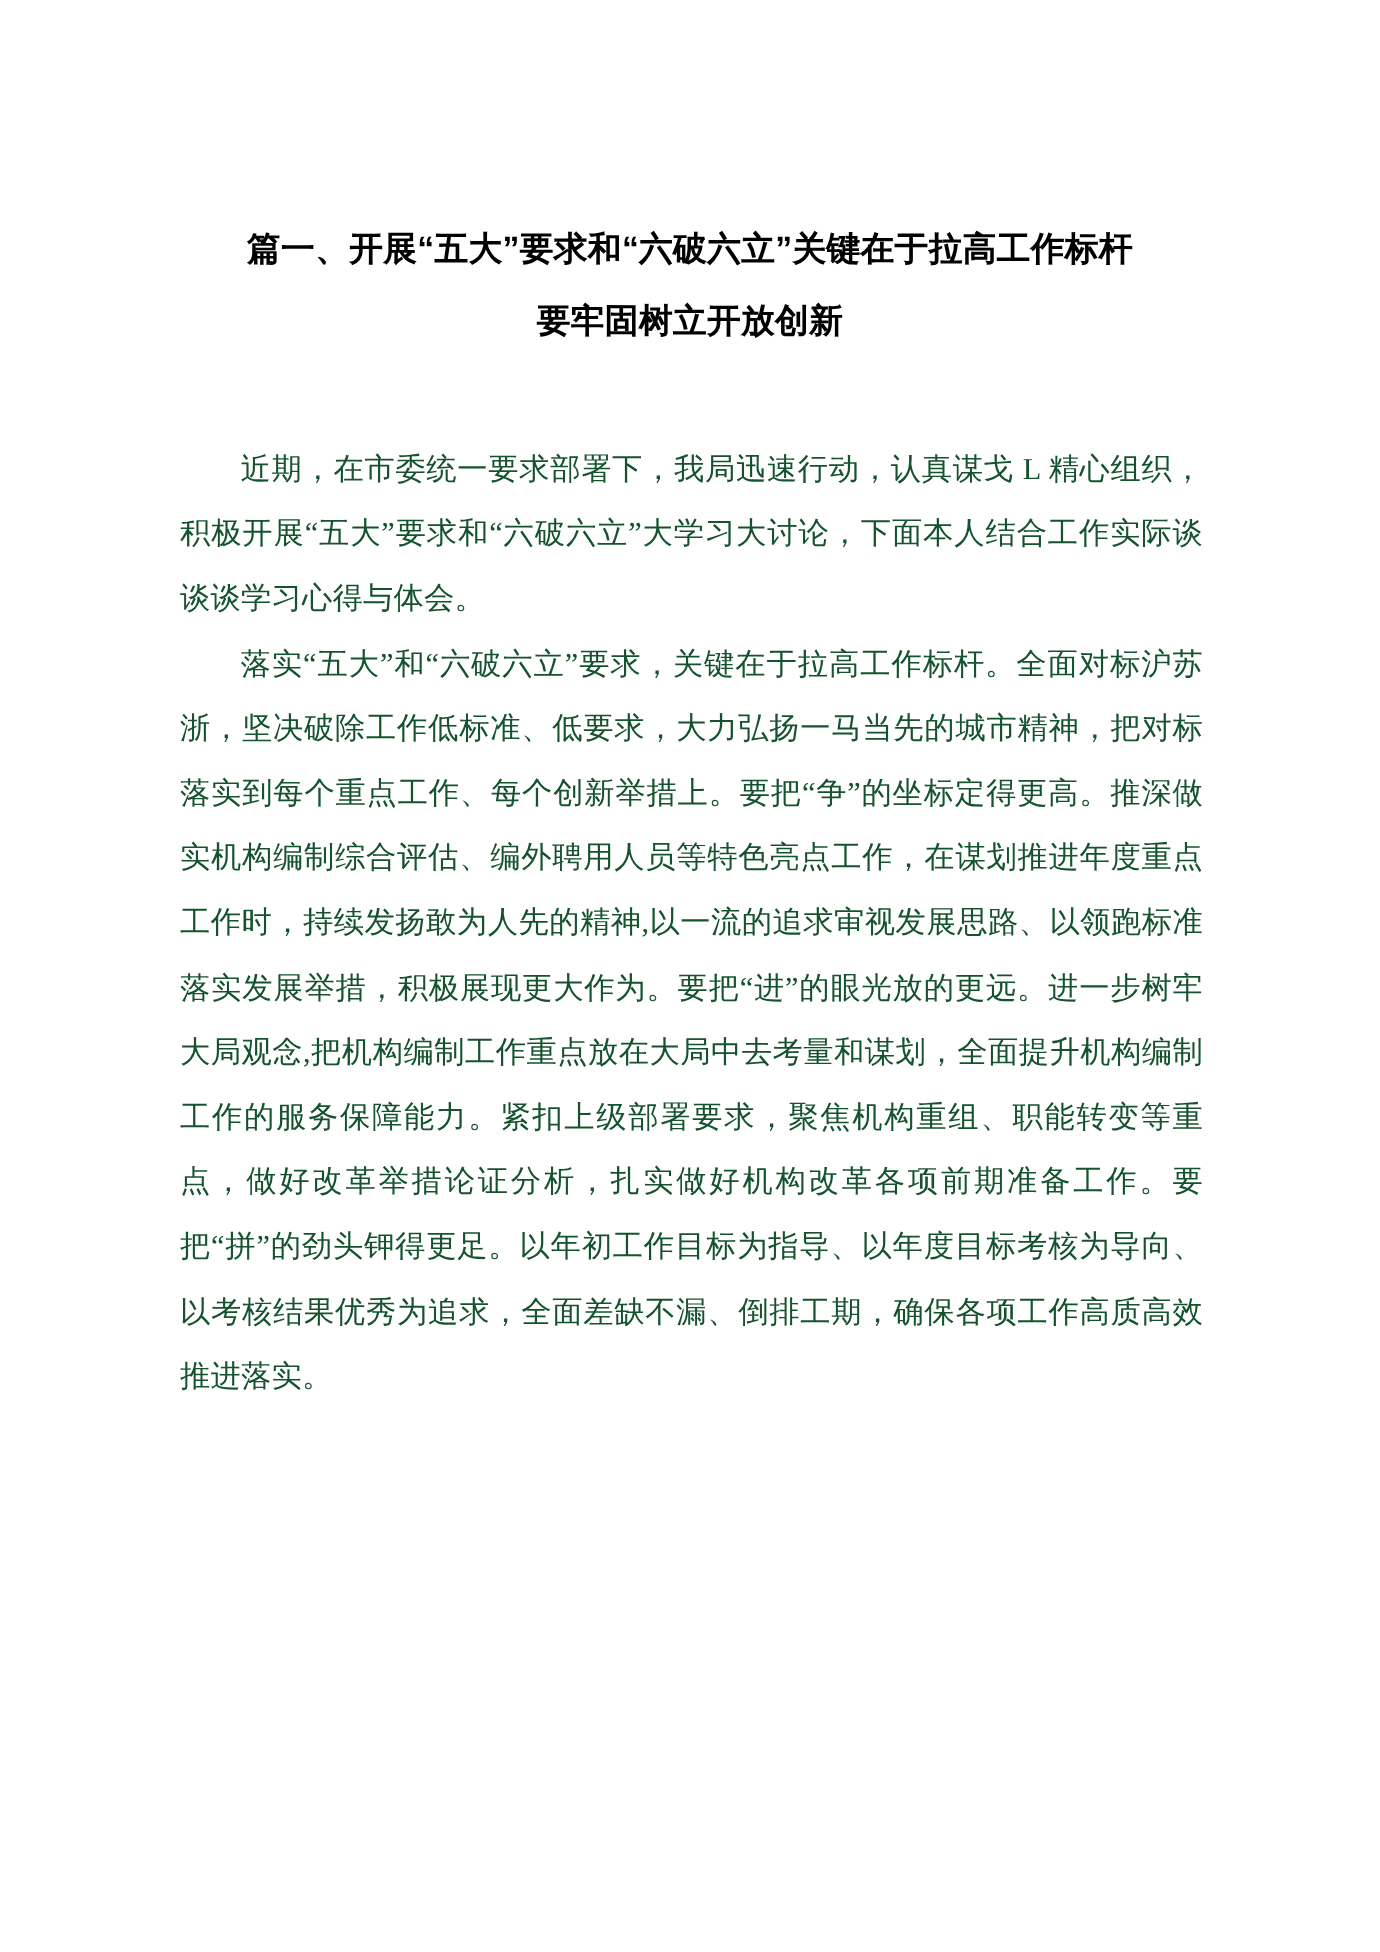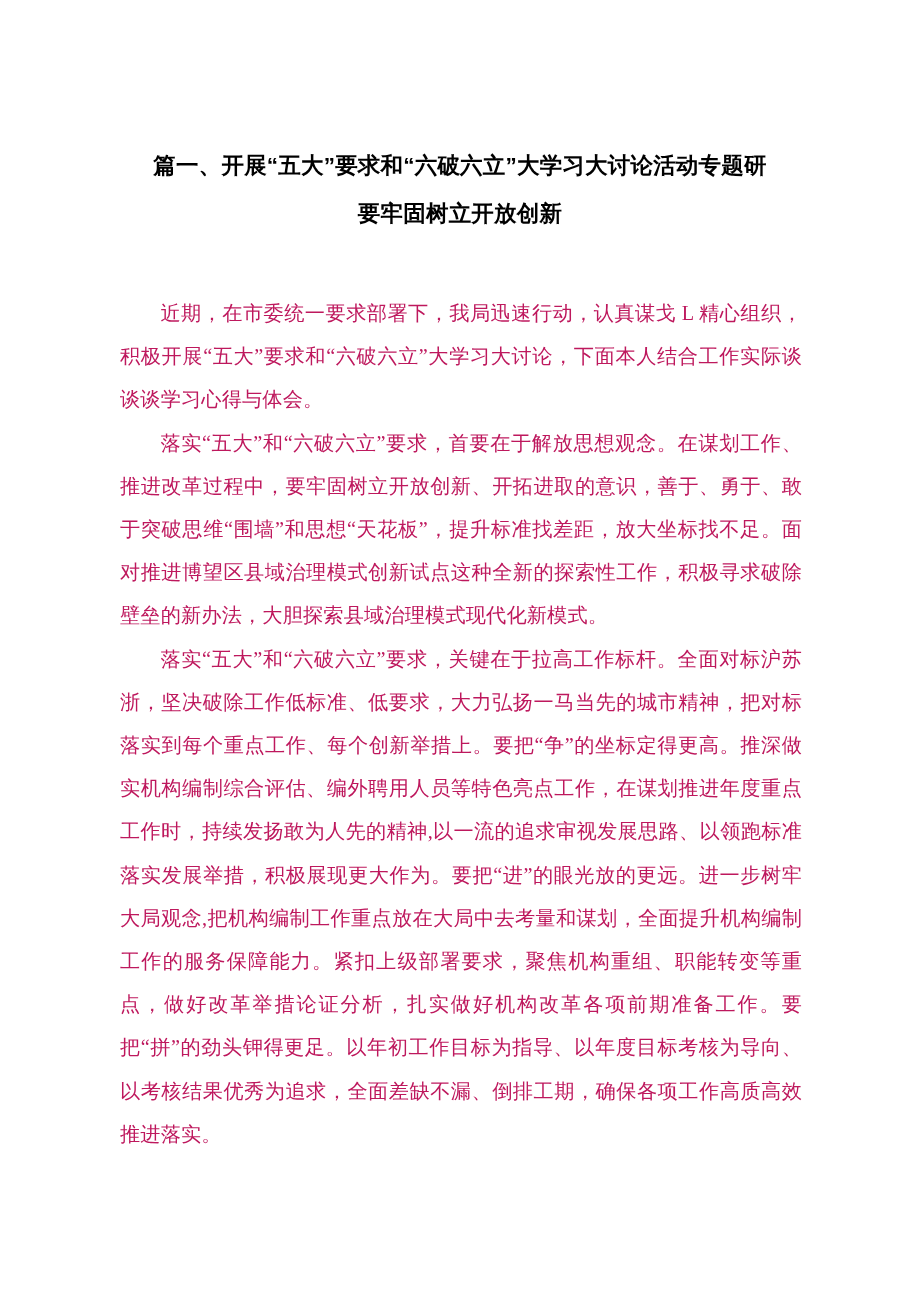--- a/index.html
+++ b/index.html
@@ -32,38 +32,37 @@
   .body-block {
     position: absolute;
     left: 120px;
     top: 292px;
     width: 682px;
   }
   .para {
     font-family: "Liberation Serif", "DejaVu Serif", serif;
     font-size: 20.2px;
     line-height: 43.2px;
-    color: #be185d;
+    color: #14532d;
     text-align: justify;
     text-justify: inter-character;
     text-indent: 2em;
     margin: 0 0 0 0;
     letter-spacing: 0.15px;
     word-break: break-all;
   }
 </style>
 </head>
 <body>
 
 <div class="page">
 
   <div class="doc-title">
-    <div>篇一、开展“五大”要求和“六破六立”大学习大讨论活动专题研</div>
+    <div>篇一、开展“五大”要求和“六破六立”关键在于拉高工作标杆</div>
     <div>要牢固树立开放创新</div>
   </div>
 
   <div class="body-block">
     <p class="para">近期，在市委统一要求部署下，我局迅速行动，认真谋戈 L 精心组织，积极开展“五大”要求和“六破六立”大学习大讨论，下面本人结合工作实际谈谈谈学习心得与体会。</p>
-    <p class="para">落实“五大”和“六破六立”要求，首要在于解放思想观念。在谋划工作、推进改革过程中，要牢固树立开放创新、开拓进取的意识，善于、勇于、敢于突破思维“围墙”和思想“天花板”，提升标准找差距，放大坐标找不足。面对推进博望区县域治理模式创新试点这种全新的探索性工作，积极寻求破除壁垒的新办法，大胆探索县域治理模式现代化新模式。</p>
     <p class="para">落实“五大”和“六破六立”要求，关键在于拉高工作标杆。全面对标沪苏浙，坚决破除工作低标准、低要求，大力弘扬一马当先的城市精神，把对标落实到每个重点工作、每个创新举措上。要把“争”的坐标定得更高。推深做实机构编制综合评估、编外聘用人员等特色亮点工作，在谋划推进年度重点工作时，持续发扬敢为人先的精神,以一流的追求审视发展思路、以领跑标准落实发展举措，积极展现更大作为。要把“进”的眼光放的更远。进一步树牢大局观念,把机构编制工作重点放在大局中去考量和谋划，全面提升机构编制工作的服务保障能力。紧扣上级部署要求，聚焦机构重组、职能转变等重点，做好改革举措论证分析，扎实做好机构改革各项前期准备工作。要把“拼”的劲头钾得更足。以年初工作目标为指导、以年度目标考核为导向、以考核结果优秀为追求，全面差缺不漏、倒排工期，确保各项工作高质高效推进落实。</p>
   </div>
 
 </div>
 
 </body></html>

